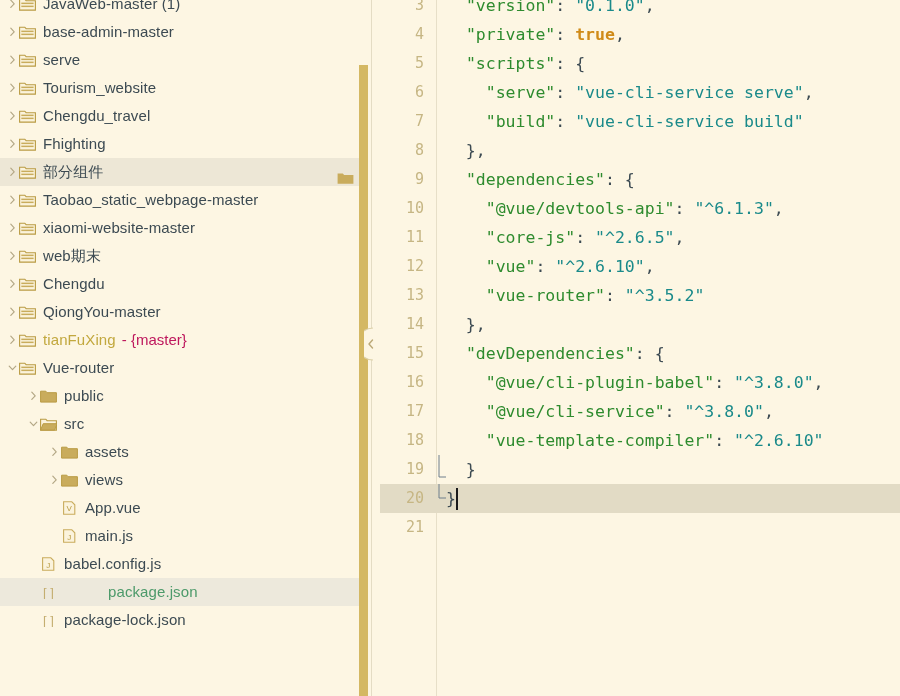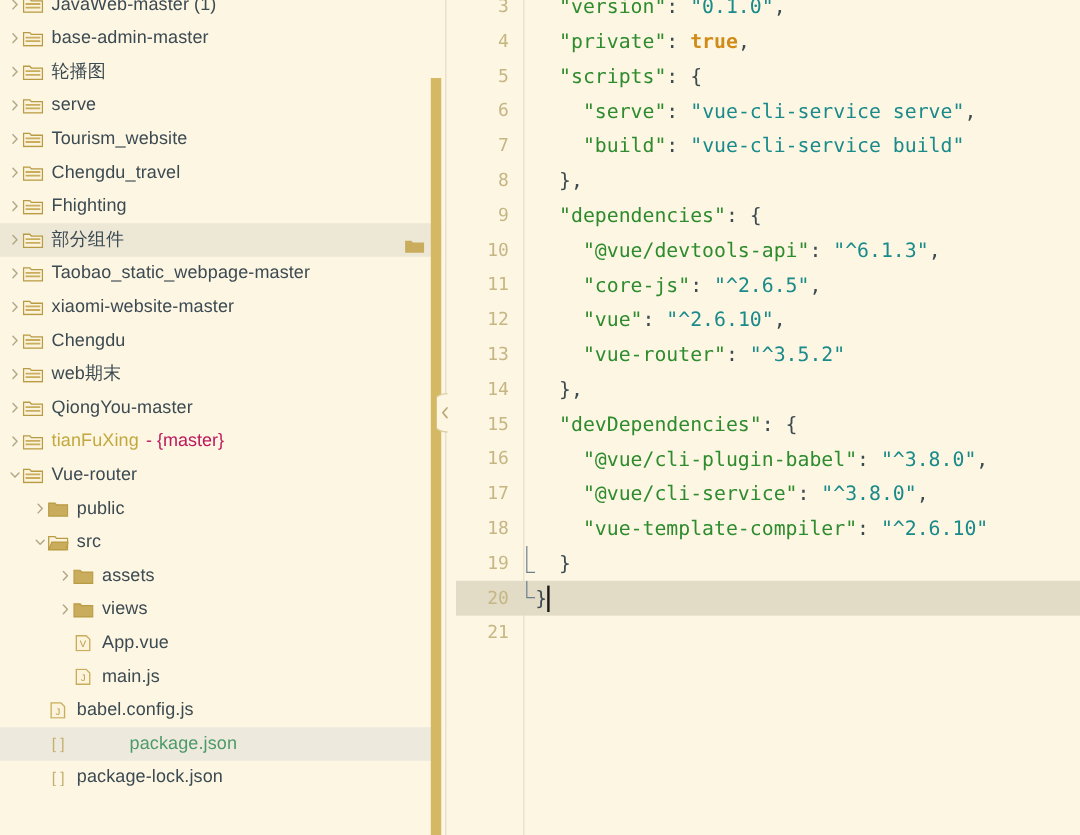--- a/index.html
+++ b/index.html
@@ -225,36 +225,20 @@
               <path d="M2.8 1.2 L6.2 4.8 L2.8 8.4" fill="none" stroke="#B3A785" stroke-width="1.2" stroke-linecap="round" stroke-linejoin="round"></path>
             </svg>
           </div>
           <div class="ficon">
             <svg width="17" height="14" viewBox="0 0 17 14">
               <path d="M0.6 2.2 h5.2 l1.3 1.5 h9.3 v9.4 h-15.8 z" fill="#FBF3DC" stroke="#B99B43" stroke-width="1.1"></path>
               <path d="M2.3 5.6 h12.3 v1.5 h-12.3 z" fill="#C9AC5C"></path>
               <path d="M2.3 8.6 h12.3 v1.5 h-12.3 z" fill="#C9AC5C"></path>
             </svg>
           </div>
-          <span class="label">轮播图</span>
-        </div>
-        <div class="row">
-          <div style="flex: 0 0 6px; height: 28px;"></div>
-          <div class="arrow">
-            <svg width="9" height="10" viewBox="0 0 9 10" style="position: absolute; top: 9px; left: 2px;">
-              <path d="M2.8 1.2 L6.2 4.8 L2.8 8.4" fill="none" stroke="#B3A785" stroke-width="1.2" stroke-linecap="round" stroke-linejoin="round"></path>
-            </svg>
-          </div>
-          <div class="ficon">
-            <svg width="17" height="14" viewBox="0 0 17 14">
-              <path d="M0.6 2.2 h5.2 l1.3 1.5 h9.3 v9.4 h-15.8 z" fill="#FBF3DC" stroke="#B99B43" stroke-width="1.1"></path>
-              <path d="M2.3 5.6 h12.3 v1.5 h-12.3 z" fill="#C9AC5C"></path>
-              <path d="M2.3 8.6 h12.3 v1.5 h-12.3 z" fill="#C9AC5C"></path>
-            </svg>
-          </div>
           <span class="label">serve</span>
         </div>
         <div class="row">
           <div style="flex: 0 0 6px; height: 28px;"></div>
           <div class="arrow">
             <svg width="9" height="10" viewBox="0 0 9 10" style="position: absolute; top: 9px; left: 2px;">
               <path d="M2.8 1.2 L6.2 4.8 L2.8 8.4" fill="none" stroke="#B3A785" stroke-width="1.2" stroke-linecap="round" stroke-linejoin="round"></path>
             </svg>
           </div>
           <div class="ficon">
@@ -356,37 +340,37 @@
               <path d="M2.8 1.2 L6.2 4.8 L2.8 8.4" fill="none" stroke="#B3A785" stroke-width="1.2" stroke-linecap="round" stroke-linejoin="round"></path>
             </svg>
           </div>
           <div class="ficon">
             <svg width="17" height="14" viewBox="0 0 17 14">
               <path d="M0.6 2.2 h5.2 l1.3 1.5 h9.3 v9.4 h-15.8 z" fill="#FBF3DC" stroke="#B99B43" stroke-width="1.1"></path>
               <path d="M2.3 5.6 h12.3 v1.5 h-12.3 z" fill="#C9AC5C"></path>
               <path d="M2.3 8.6 h12.3 v1.5 h-12.3 z" fill="#C9AC5C"></path>
             </svg>
           </div>
+          <span class="label">web期末</span>
+        </div>
+        <div class="row">
+          <div style="flex: 0 0 6px; height: 28px;"></div>
+          <div class="arrow">
+            <svg width="9" height="10" viewBox="0 0 9 10" style="position: absolute; top: 9px; left: 2px;">
+              <path d="M2.8 1.2 L6.2 4.8 L2.8 8.4" fill="none" stroke="#B3A785" stroke-width="1.2" stroke-linecap="round" stroke-linejoin="round"></path>
+            </svg>
+          </div>
+          <div class="ficon">
+            <svg width="17" height="14" viewBox="0 0 17 14">
+              <path d="M0.6 2.2 h5.2 l1.3 1.5 h9.3 v9.4 h-15.8 z" fill="#FBF3DC" stroke="#B99B43" stroke-width="1.1"></path>
+              <path d="M2.3 5.6 h12.3 v1.5 h-12.3 z" fill="#C9AC5C"></path>
+              <path d="M2.3 8.6 h12.3 v1.5 h-12.3 z" fill="#C9AC5C"></path>
+            </svg>
+          </div>
           <span class="label">Chengdu</span>
-        </div>
-        <div class="row">
-          <div style="flex: 0 0 6px; height: 28px;"></div>
-          <div class="arrow">
-            <svg width="9" height="10" viewBox="0 0 9 10" style="position: absolute; top: 9px; left: 2px;">
-              <path d="M2.8 1.2 L6.2 4.8 L2.8 8.4" fill="none" stroke="#B3A785" stroke-width="1.2" stroke-linecap="round" stroke-linejoin="round"></path>
-            </svg>
-          </div>
-          <div class="ficon">
-            <svg width="17" height="14" viewBox="0 0 17 14">
-              <path d="M0.6 2.2 h5.2 l1.3 1.5 h9.3 v9.4 h-15.8 z" fill="#FBF3DC" stroke="#B99B43" stroke-width="1.1"></path>
-              <path d="M2.3 5.6 h12.3 v1.5 h-12.3 z" fill="#C9AC5C"></path>
-              <path d="M2.3 8.6 h12.3 v1.5 h-12.3 z" fill="#C9AC5C"></path>
-            </svg>
-          </div>
-          <span class="label">web期末</span>
         </div>
         <div class="row">
           <div style="flex: 0 0 6px; height: 28px;"></div>
           <div class="arrow">
             <svg width="9" height="10" viewBox="0 0 9 10" style="position: absolute; top: 9px; left: 2px;">
               <path d="M2.8 1.2 L6.2 4.8 L2.8 8.4" fill="none" stroke="#B3A785" stroke-width="1.2" stroke-linecap="round" stroke-linejoin="round"></path>
             </svg>
           </div>
           <div class="ficon">
             <svg width="17" height="14" viewBox="0 0 17 14">

